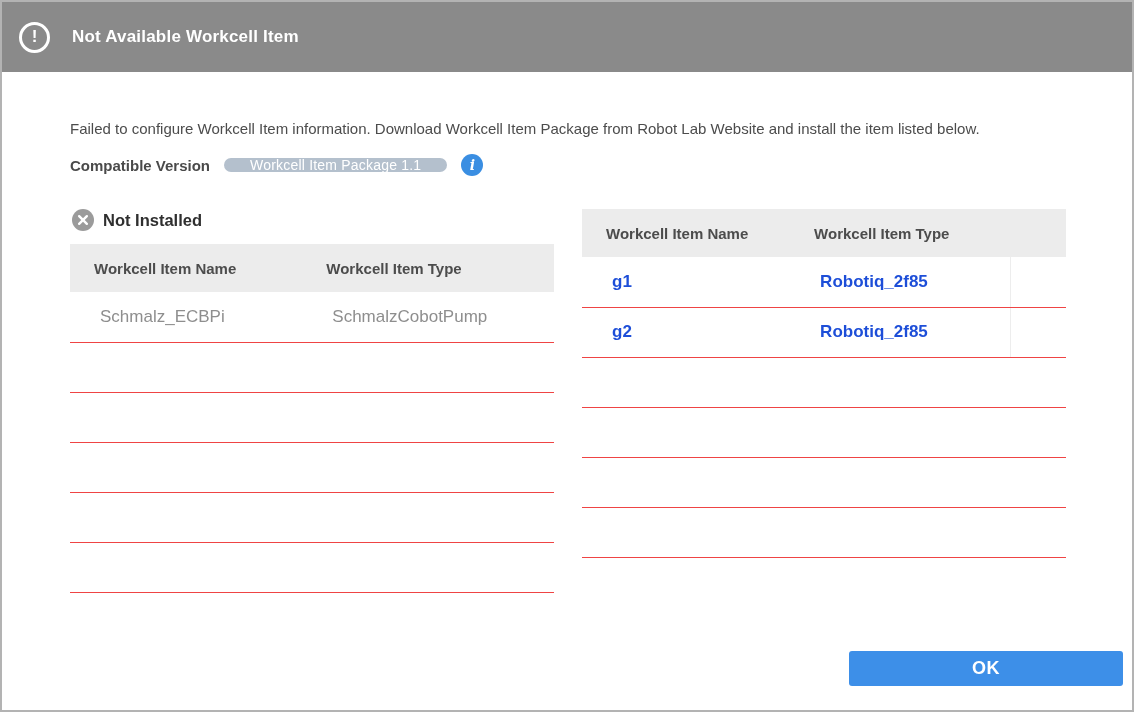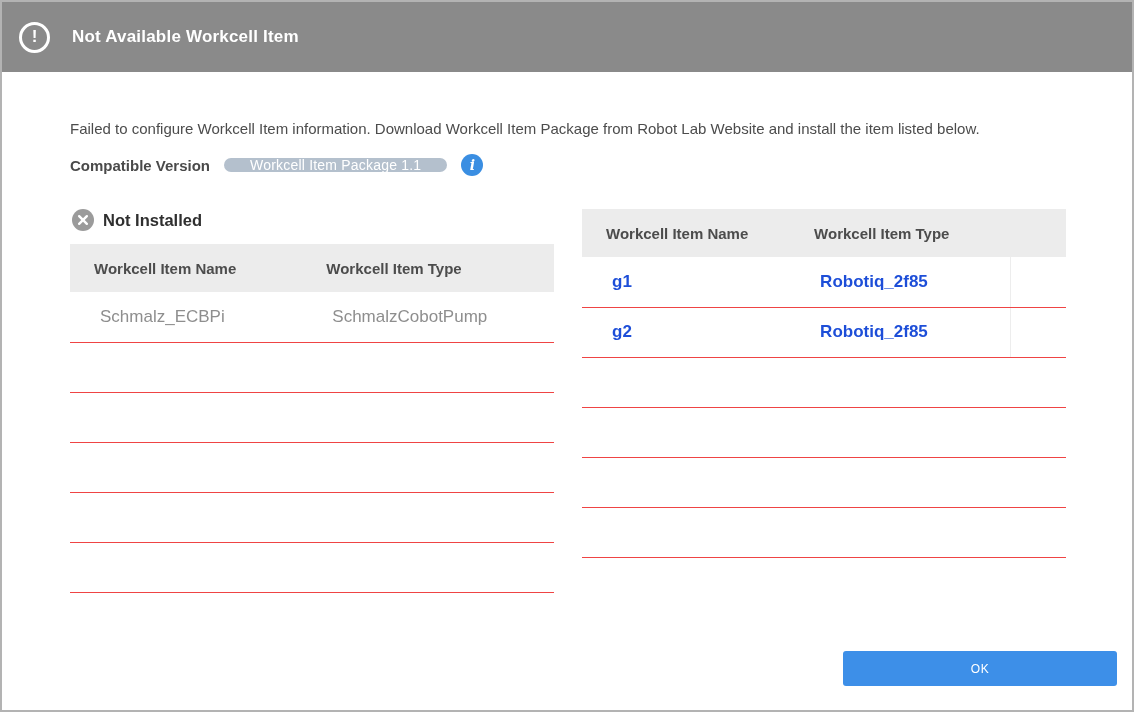--- a/index.html
+++ b/index.html
@@ -121,31 +121,31 @@
     padding-left: 30px;
   }
   .wc-table td.cell-extra { padding-left: 0; }
   .t-left tbody td { color: #8e8e8e; font-weight: normal; }
   .t-right tbody tr.filled td { color: #1d4ed8; font-weight: bold; }
   .t-right tbody tr.filled td.cell-type { border-right: 1px solid #ededed; }
   .empty-row td { border-bottom: 1px solid #e9e9e9; }
   
   .ok-button {
     position: absolute;
-    right: 15px;
+    right: 9px;
     bottom: 24px;
     width: 274px;
     height: 35px;
     background: #3d8fe8;
     border: none;
     border-radius: 3px;
     color: #ffffff;
     font-family: "Liberation Sans", "DejaVu Sans", sans-serif;
-    font-size: 12px;
-    font-weight: normal;
+    font-size: 18px;
+    font-weight: bold;
     letter-spacing: .5px;
     cursor: pointer;
   }
 </style>
 </head>
 <body>
 
 <div class="dialog">
 
   <div class="dlg-header">

